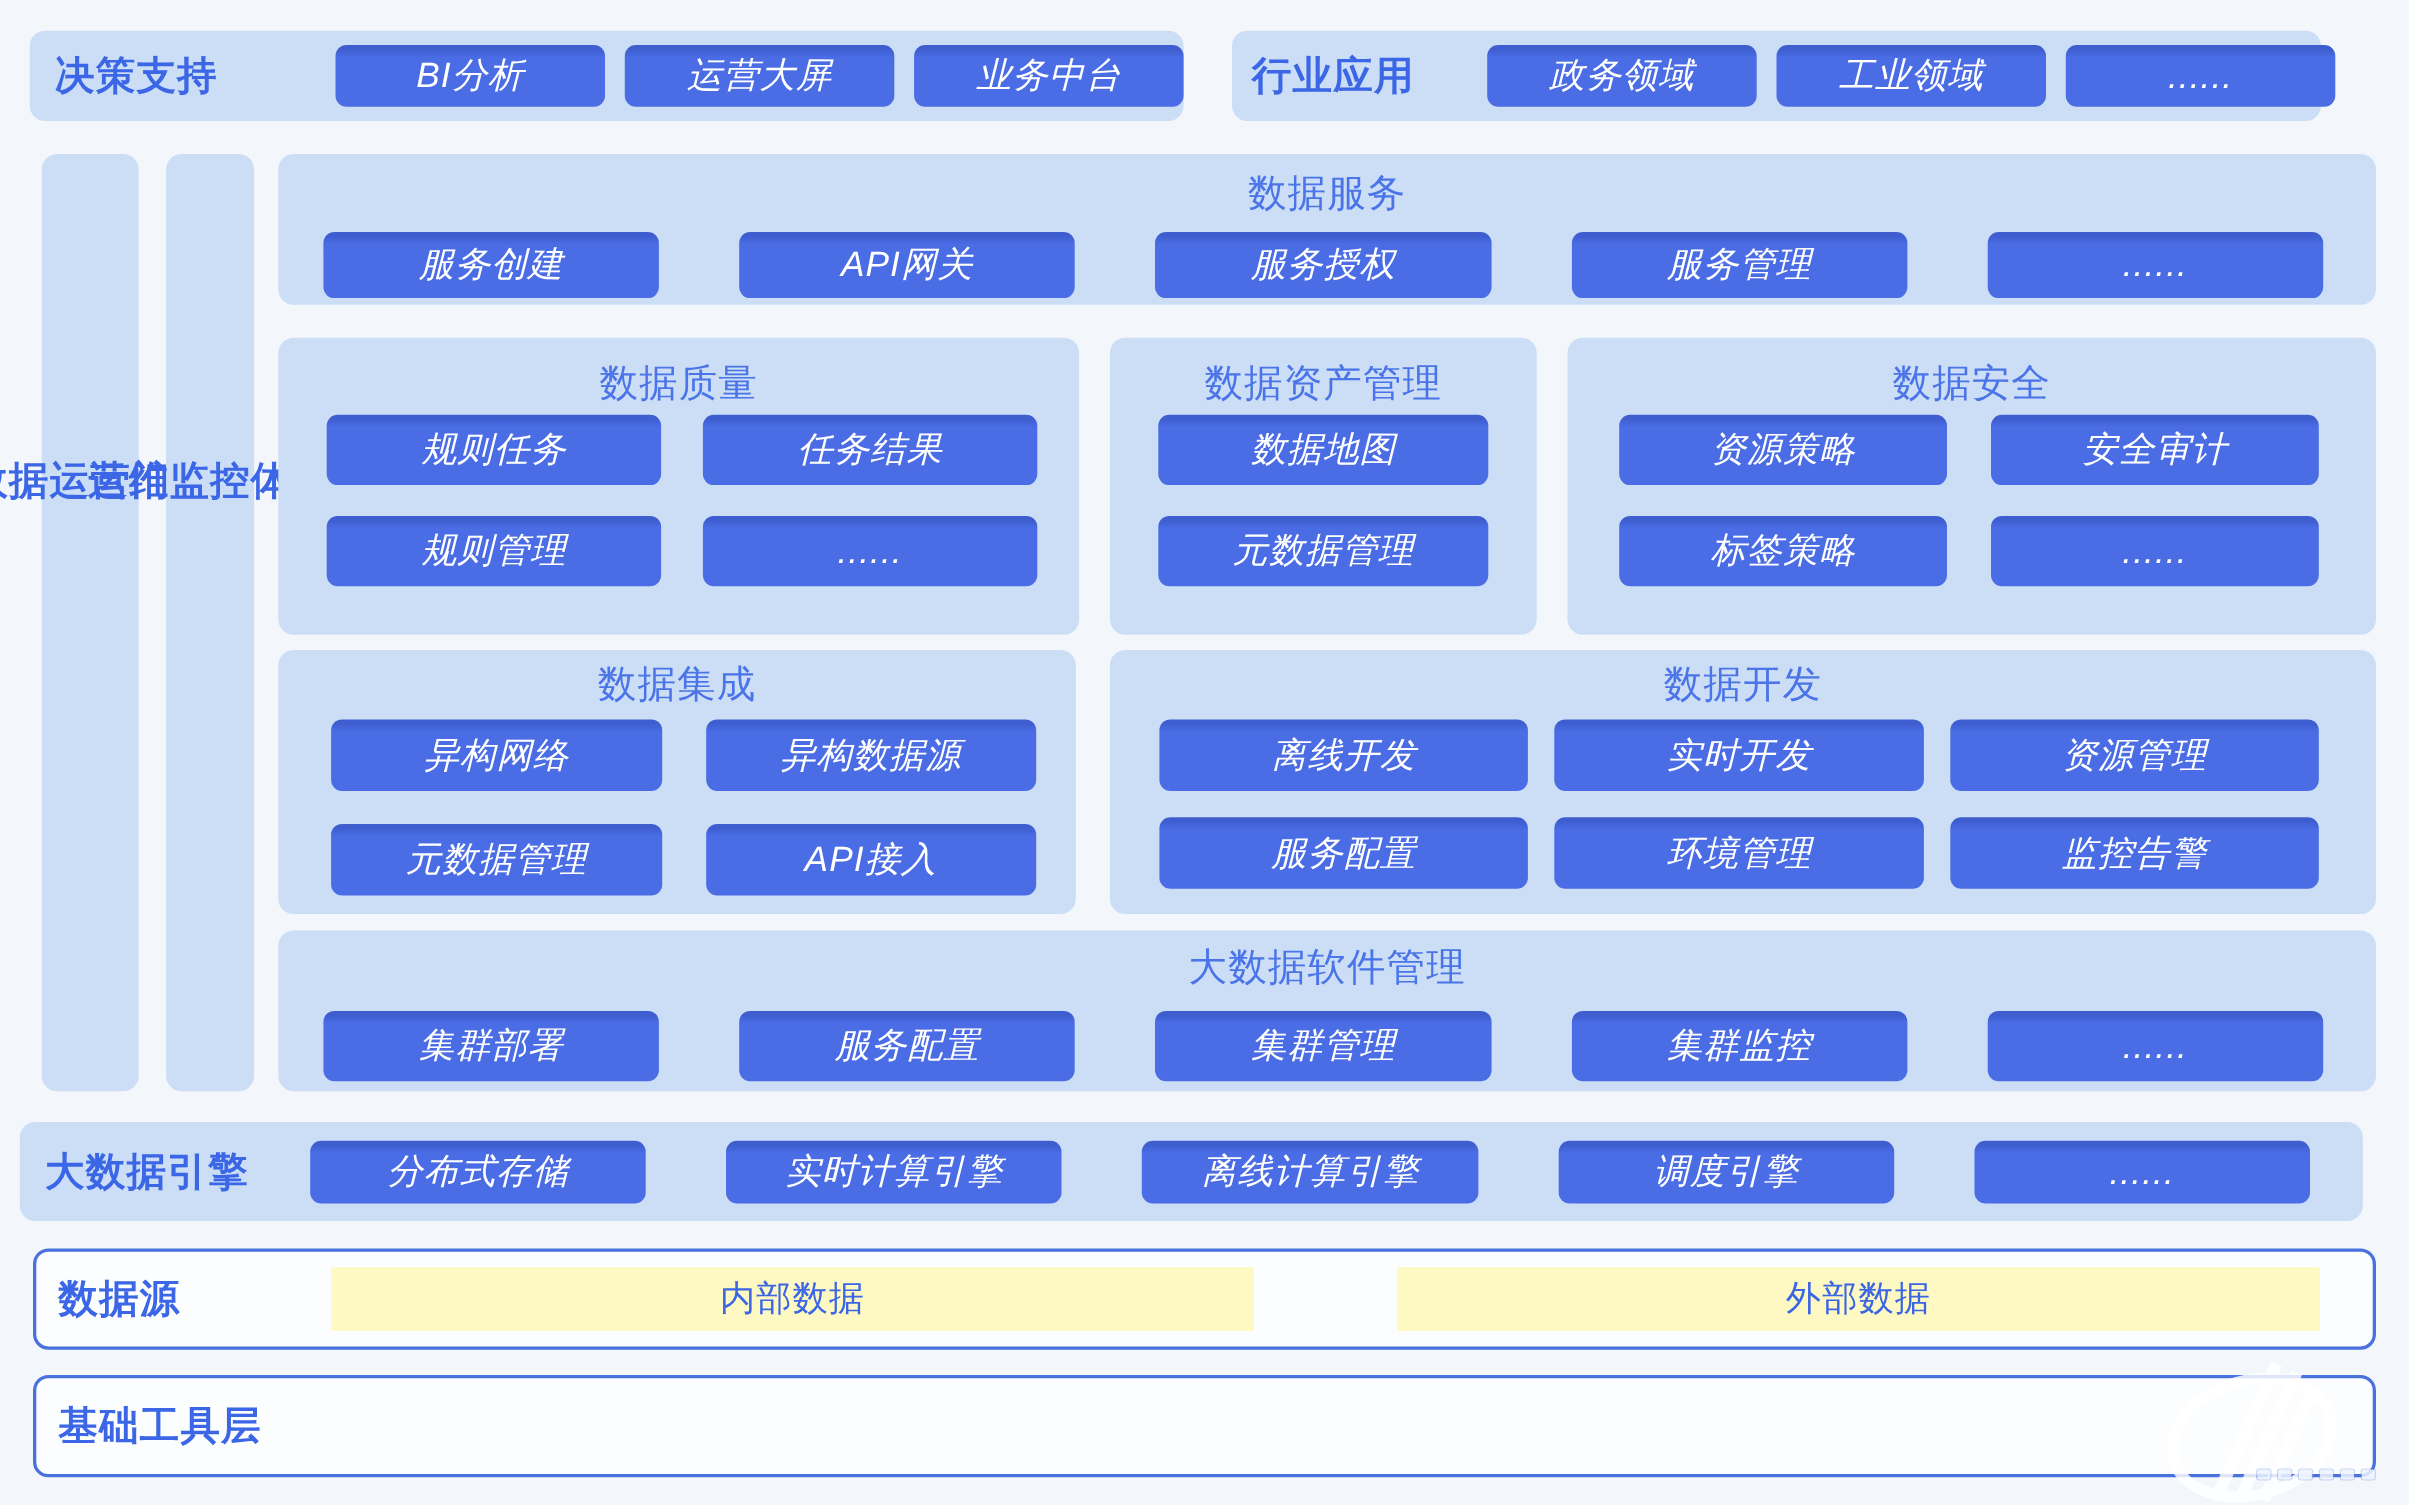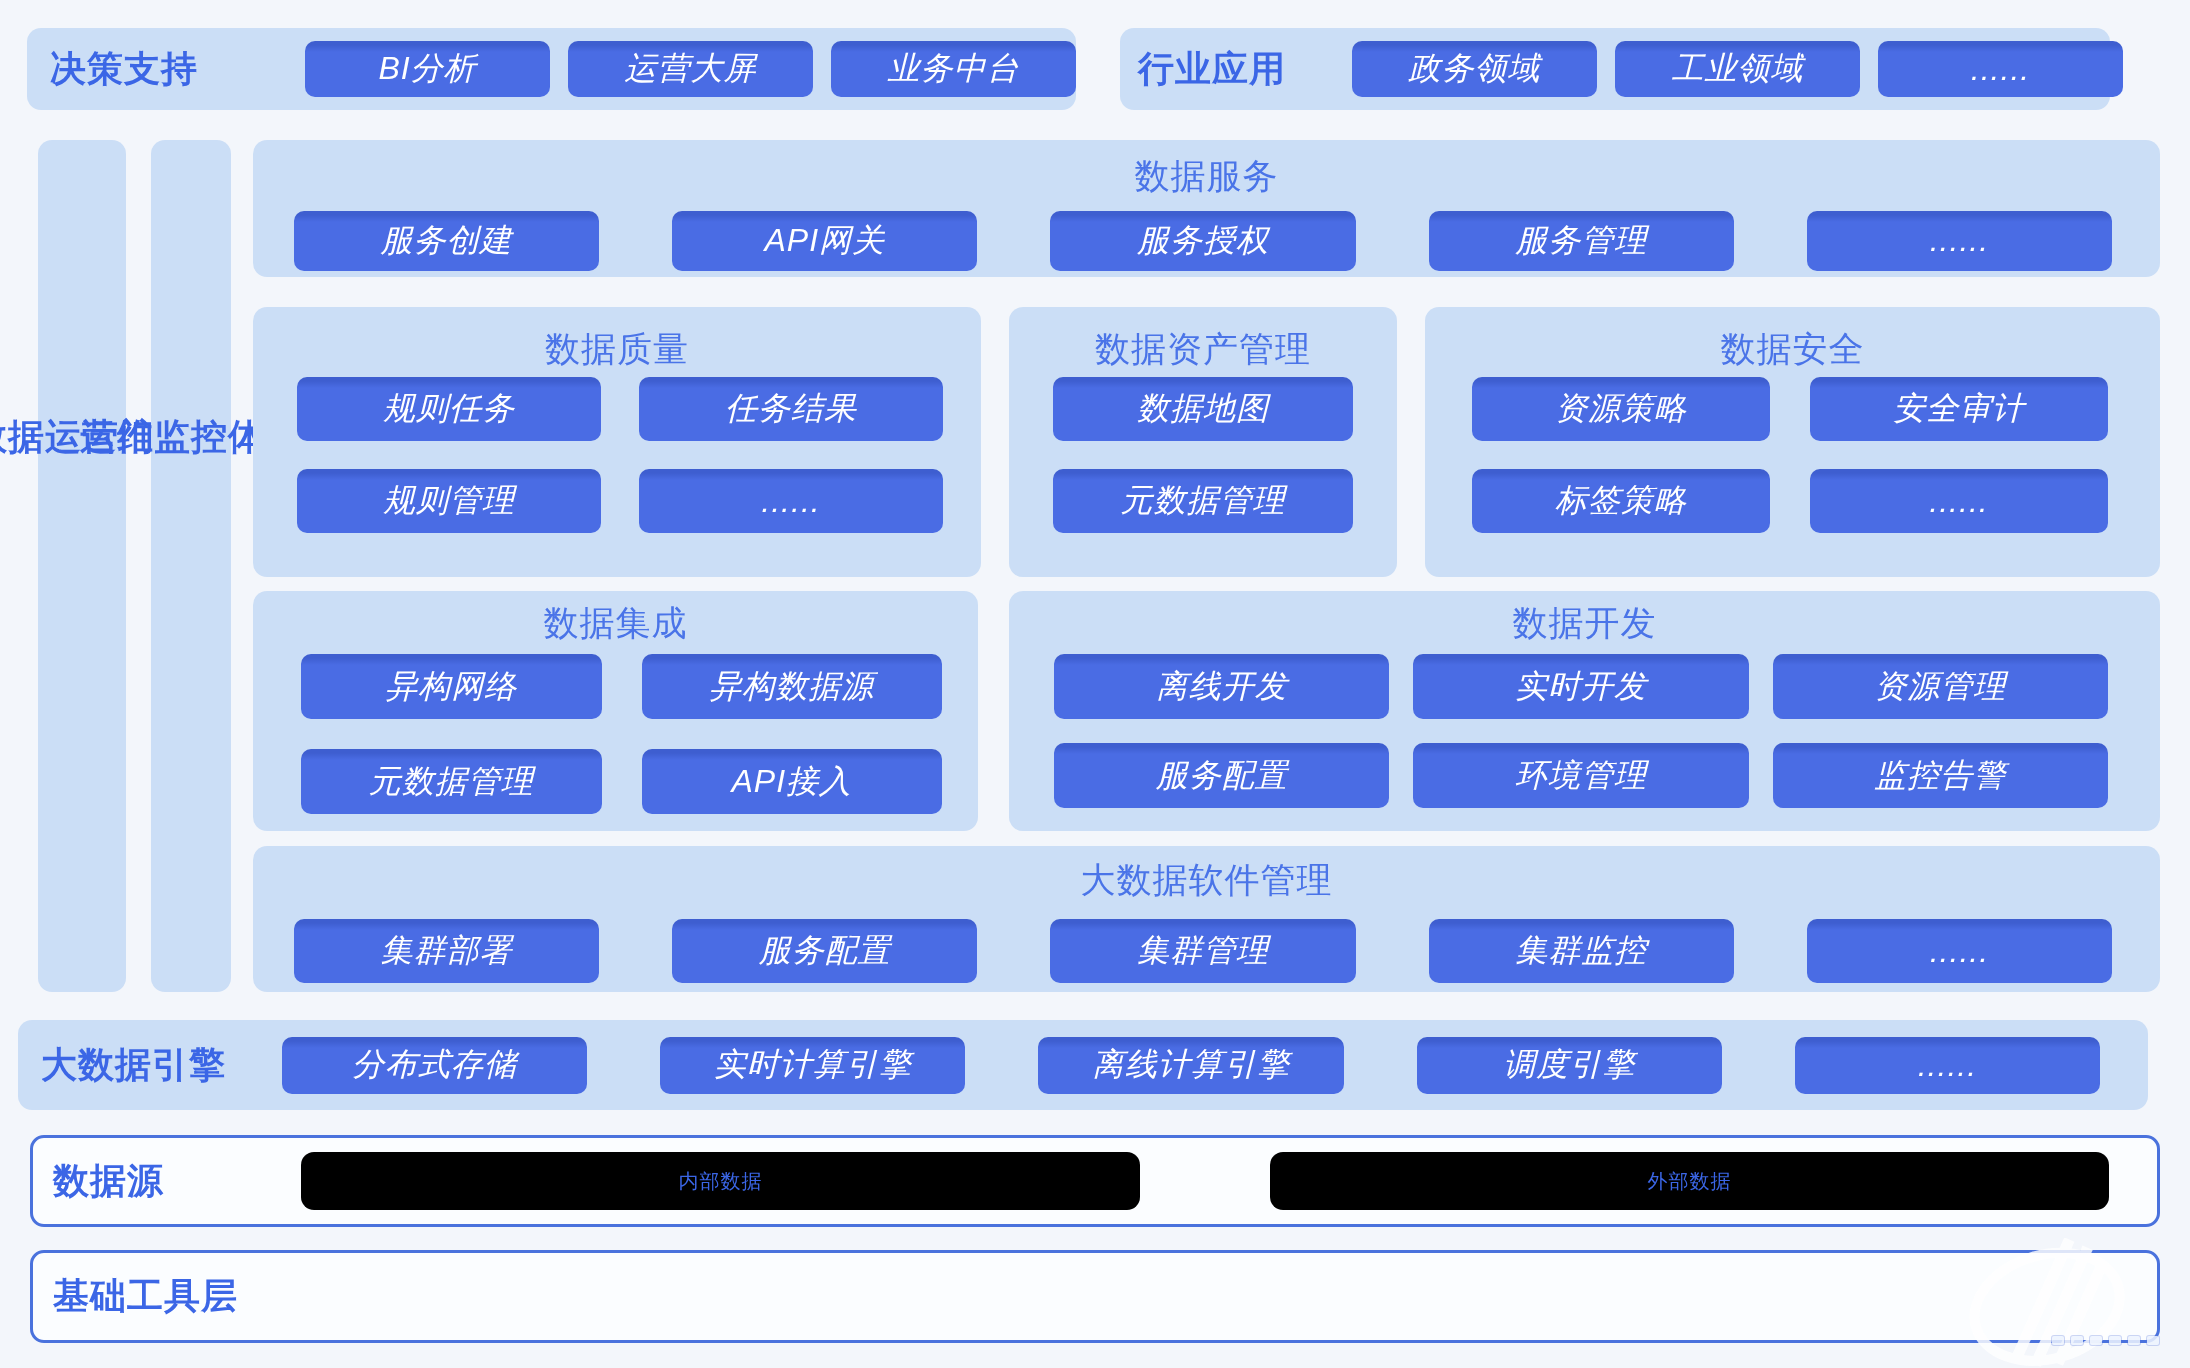--- a/index.html
+++ b/index.html
@@ -15,21 +15,21 @@
   
   .band       { background:#cbdef6; border-radius:14px; }
   .bold-label { font-size:36px; font-weight:bold; color:#3b66e6; letter-spacing:1px; white-space:nowrap; }
   .panel-title{ font-size:35px; font-weight:500; color:#4a74e8; text-align:center; line-height:44px; letter-spacing:1px; }
   .chip {
     background:linear-gradient(180deg,#3e5ed0 0px,#3e5ed0 4px,#4a6ce4 11px,#4a6ce4 100%);
     border-radius:10px; color:#ffffff; font-size:32px; letter-spacing:1px;
     display:flex; align-items:center; justify-content:center; white-space:nowrap;font-style:italic;
   }
   .lightchip {
-    background:#000000; border-radius:13px; color:#3b66e6; font-size:20px; letter-spacing:1px;
+    background:#fef9c3; border-radius:1px; color:#3b66e6; font-size:32px; letter-spacing:1px;
     display:flex; align-items:center; justify-content:center; white-space:nowrap;
   }
   .grid5 { flex:1; display:grid; grid-template-columns:repeat(5,1fr); gap:73px; padding:0 48px 0 41px; align-items:center; }
 
   
   .top-row { position:absolute; left:27px; top:28px; height:82px; display:flex; gap:44px; }
   .top-sec { display:flex; align-items:center; }
   .sec-decision { width:1049px; padding-left:23px;justify-content:space-between; }
   .sec-industry { width:990px;  padding-left:18px; }
   .sec-decision .top-btns { margin-left:55px; display:flex; gap:18px; }

